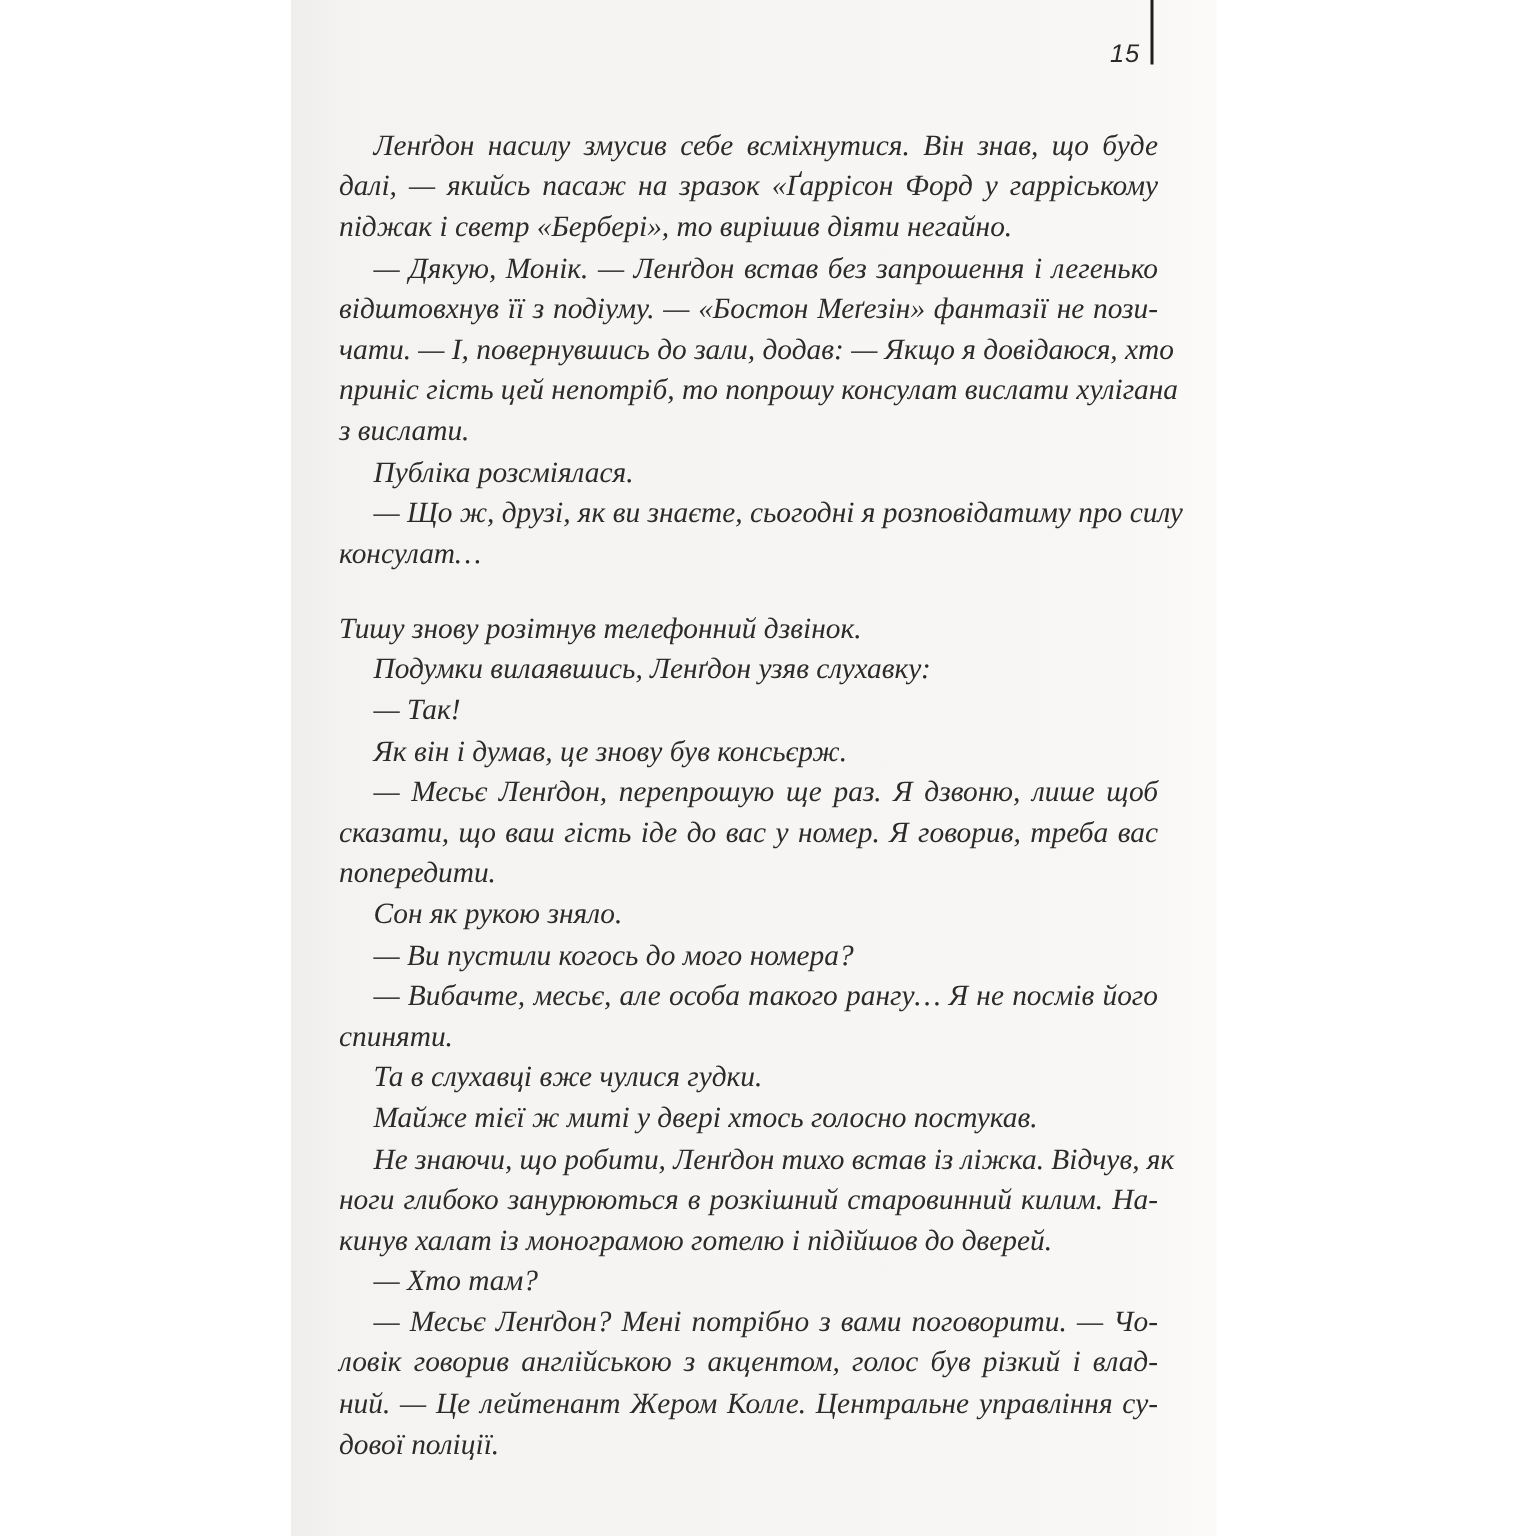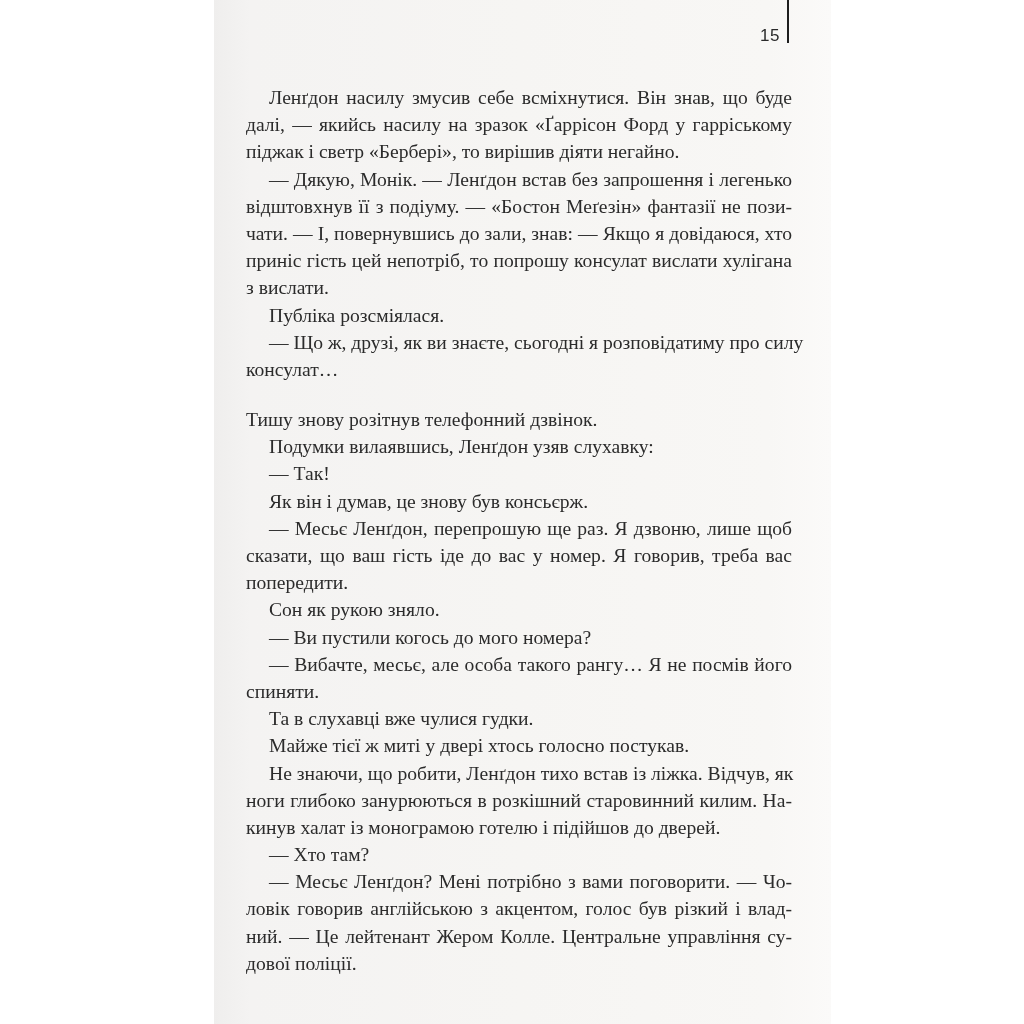--- a/index.html
+++ b/index.html
@@ -5,25 +5,26 @@
   html, body {
     margin: 0;
     padding: 0;
     width: 1024px;
     height: 1024px;
     background: #ffffff;
     overflow: hidden;
   }
   .page {
     position: absolute;
-    left: 214px;
+    left: 194px;
     top: 0;
     width: 617px;
     height: 1024px;
     background: linear-gradient(90deg, #efeeed 0%, #f4f3f2 6%, #f6f5f3 50%, #f8f7f5 90%, #fbfaf9 100%);
+    font-style: italic;
   }
   .header-rule {
     position: absolute;
     left: 573px;
     top: 0;
     width: 2px;
     height: 43px;
     background: #1e1e1e;
   }
   .page-number {
@@ -68,26 +69,26 @@
 </head>
 <body>
 
 <div class="page">
   <div class="header-rule"></div>
   <div class="page-number">15</div>
 
   <div class="text-block">
 
     <span class="line indent">Ленґдон насилу змусив себе всміхнутися. Він знав, що буде</span>
-    <span class="line">далі, — якийсь насилу на зразок «Ґаррісон Форд у гаррiському</span>
+    <span class="line">далі, — якийсь пасаж на зразок «Ґаррісон Форд у гаррiському</span>
     <span class="line last">піджак і светр «Берберi», то вирішив діяти негайно.</span>
 
     <span class="line indent">— Дякую, Монік. — Ленґдон встав без запрошення і легенько</span>
     <span class="line">відштовхнув її з подіуму. — «Бостон Меґезін» фантазії не пози-</span>
-    <span class="line">чати. — І, повернувшись до зали, знав: — Якщо я довідаюся, хто</span>
+    <span class="line">чати. — І, повернувшись до зали, додав: — Якщо я довідаюся, хто</span>
     <span class="line">приніс гість цей непотріб, то попрошу консулат вислати хулігана</span>
     <span class="line last">з вислати.</span>
 
     <span class="line indent last">Публіка розсміялася.</span>
 
     <span class="line indent">— Що ж, друзі, як ви знаєте, сьогодні я розповідатиму про силу</span>
     <span class="line last">консулат…</span>
 
     <span class="line last gap-before">Тишу знову розітнув телефонний дзвінок.</span>
 

